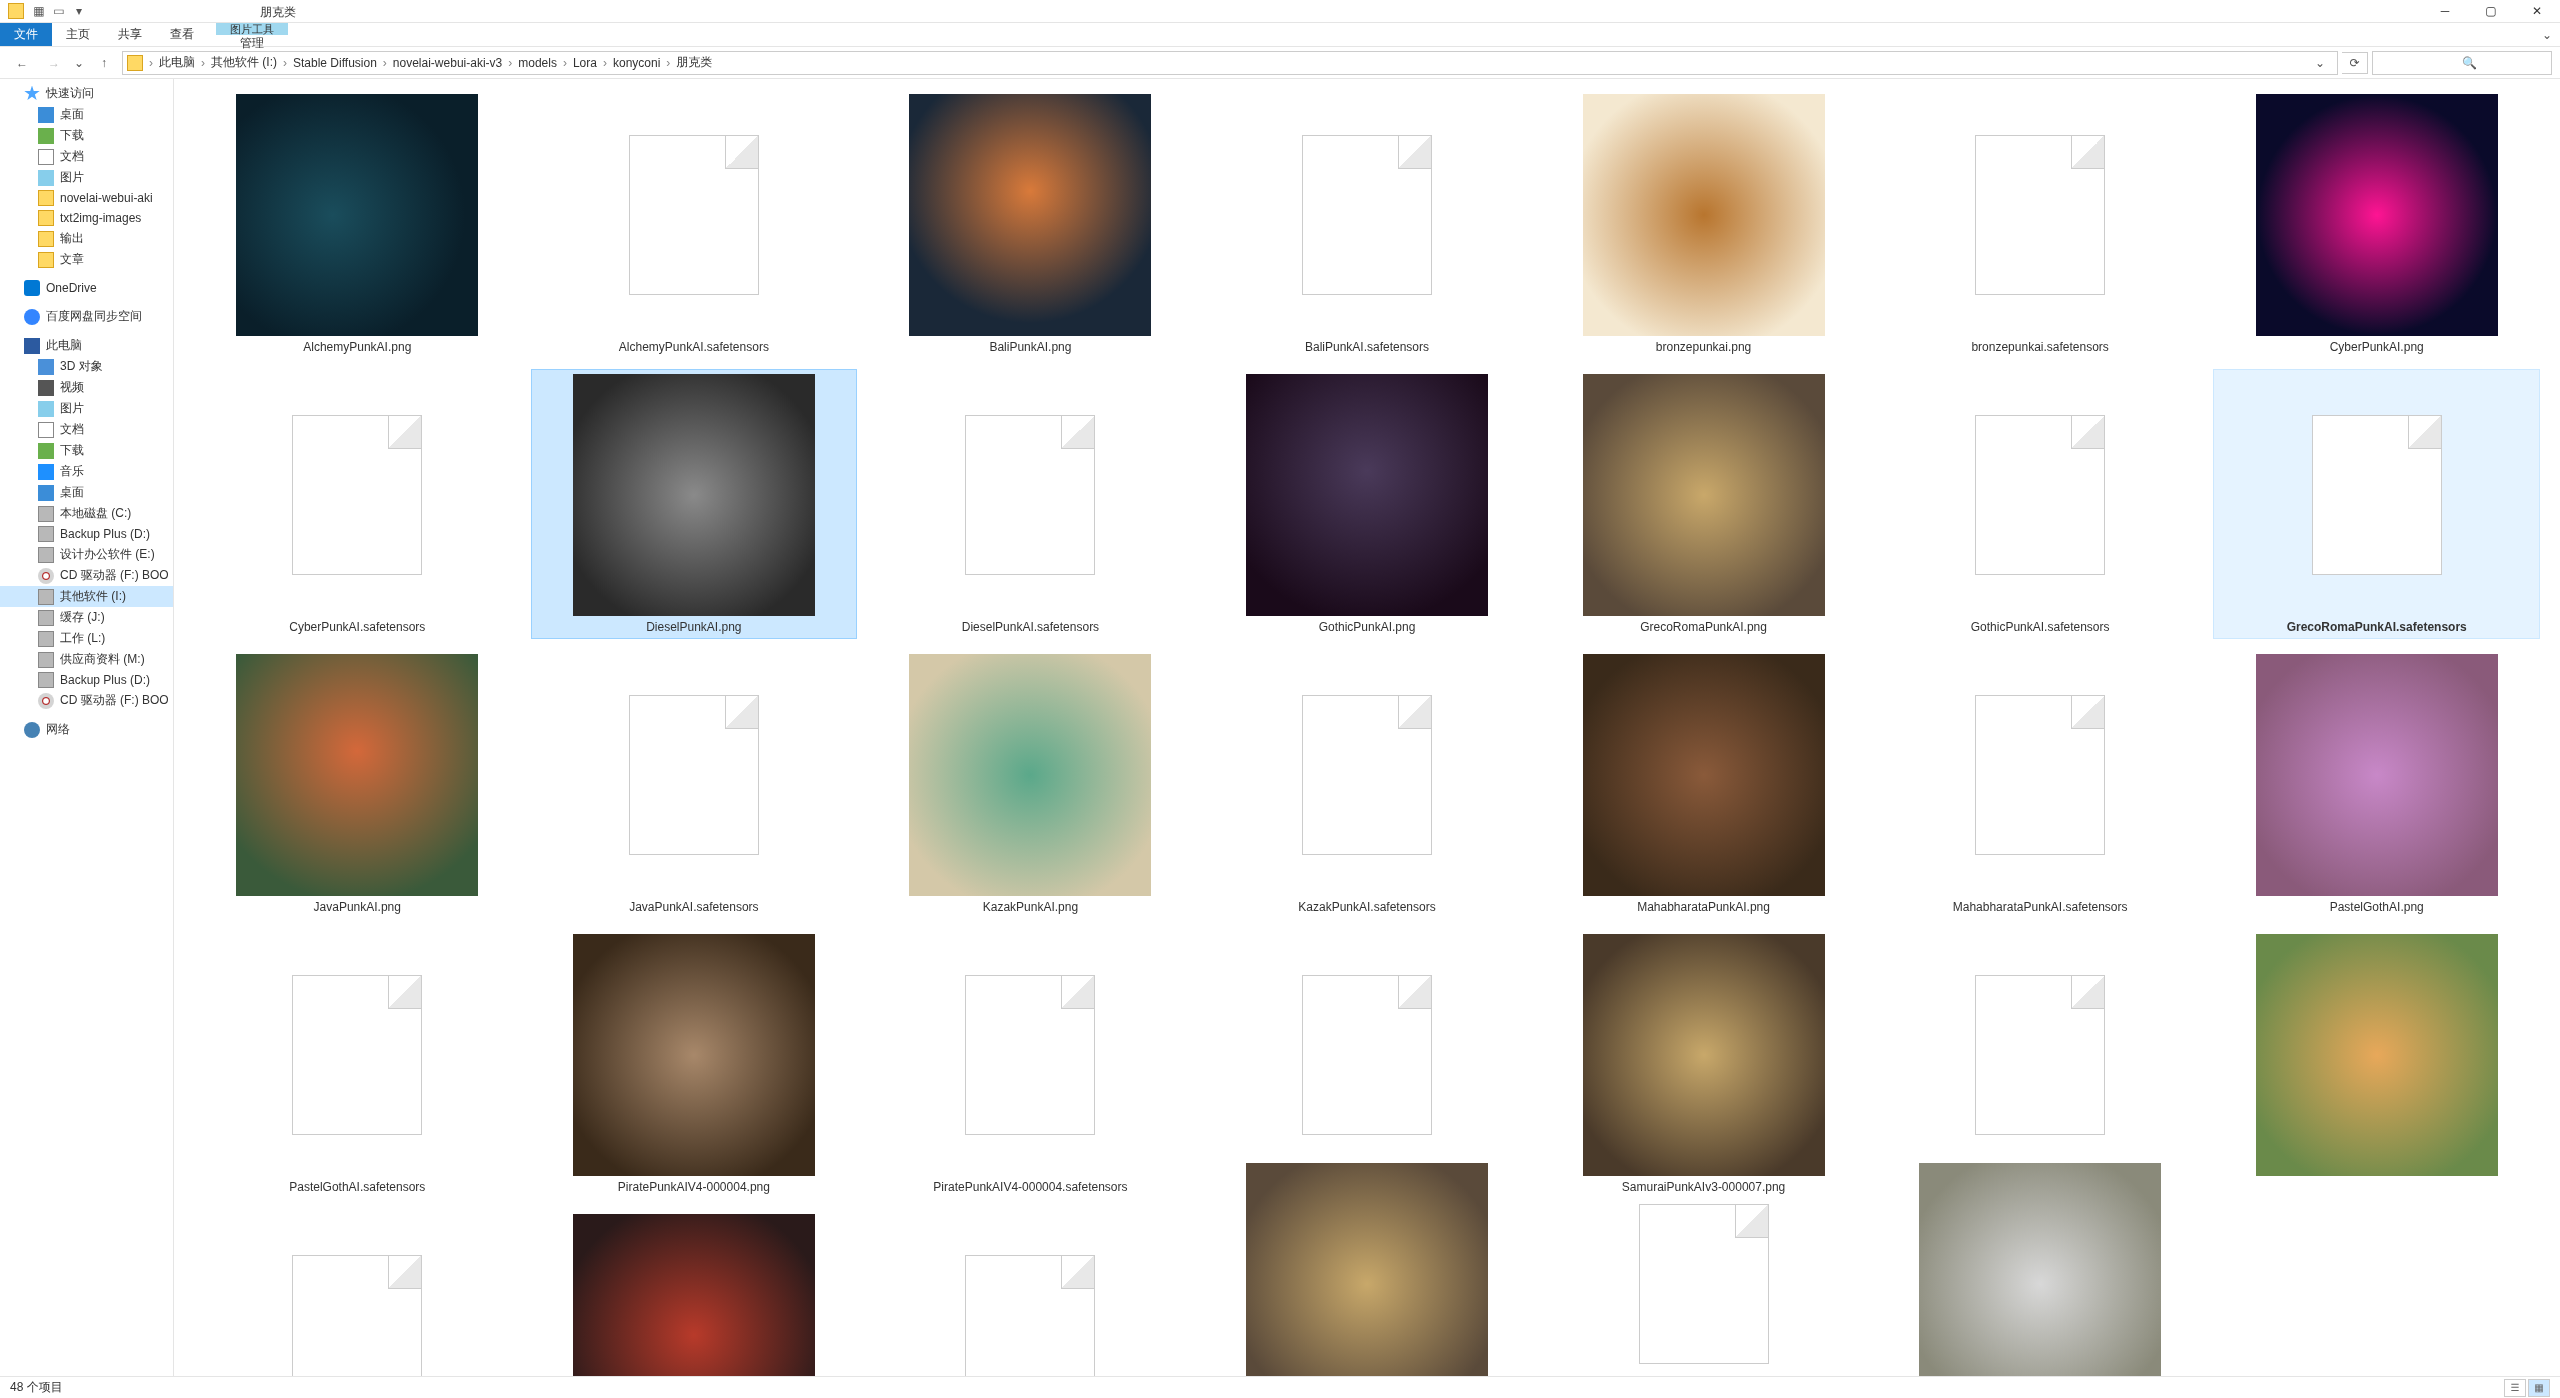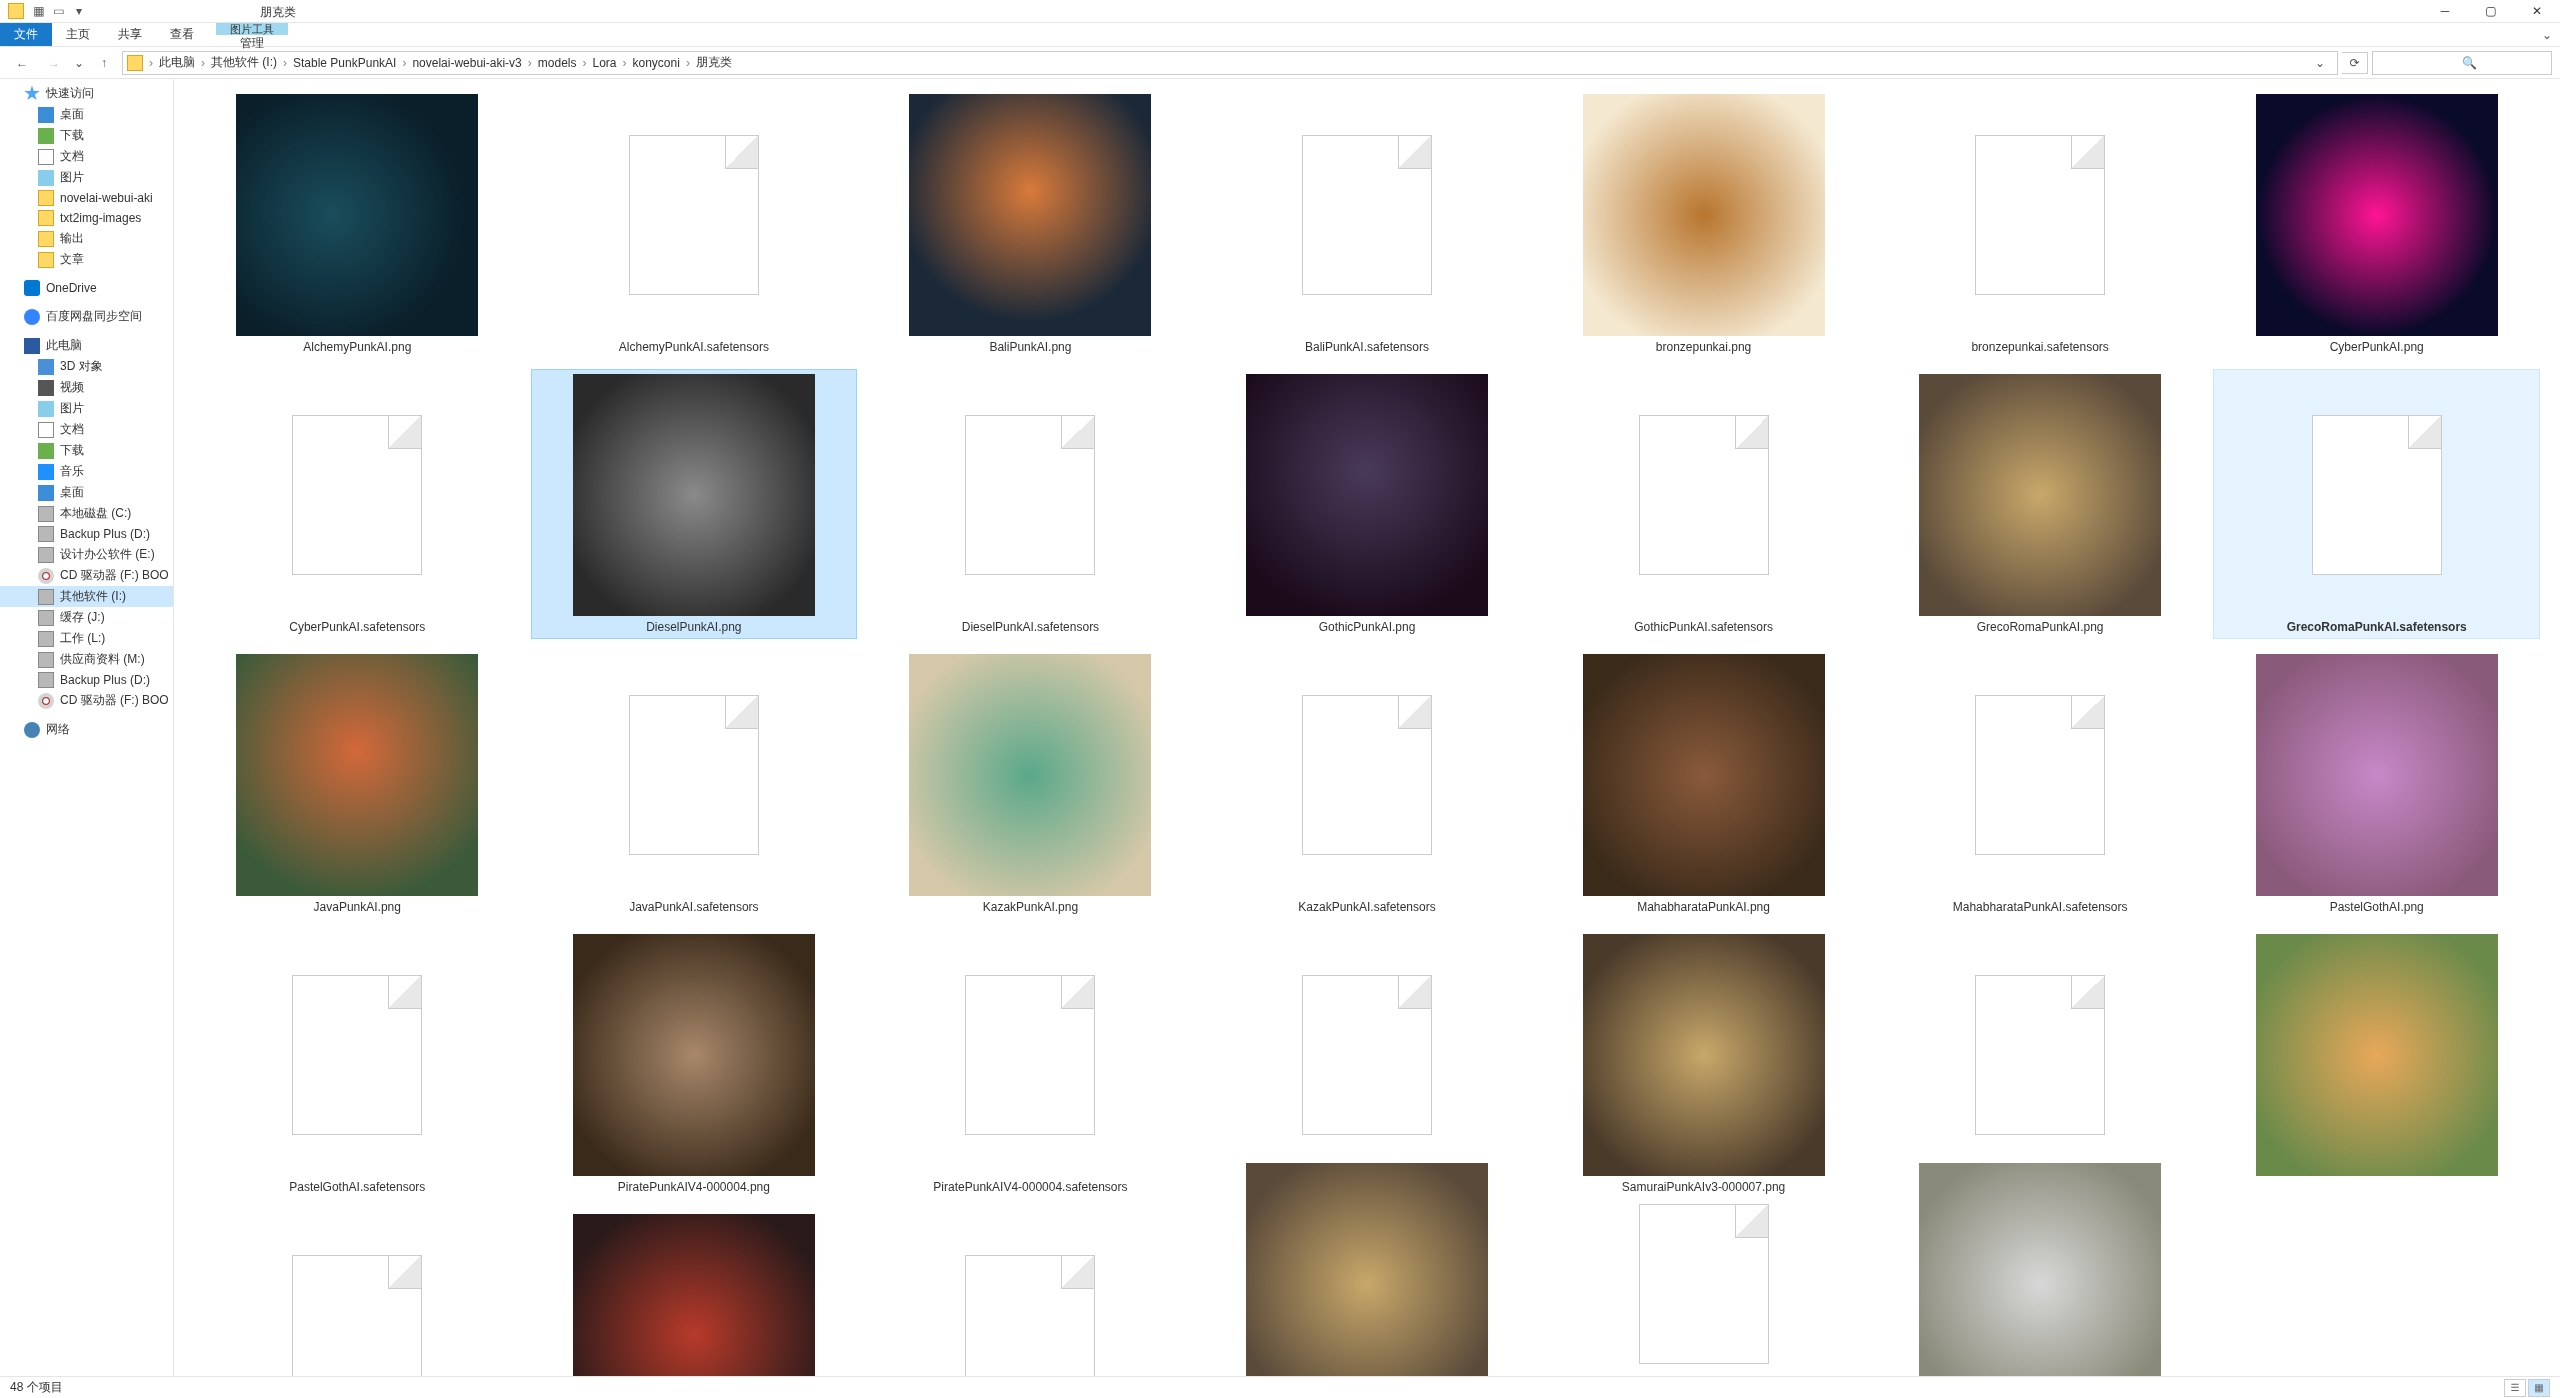--- a/index.html
+++ b/index.html
@@ -140,21 +140,21 @@
   <div class="nav-btn" style="color:#bbb">→</div>
   <div class="nav-btn" style="width:14px">⌄</div>
   <div class="nav-btn">↑</div>
   <div class="breadcrumb">
     <div class="bc-icon"></div>
     <span class="bc-sep">›</span>
     <span class="bc-seg">此电脑</span>
       <span class="bc-sep">›</span>
     <span class="bc-seg">其他软件 (I:)</span>
       <span class="bc-sep">›</span>
-    <span class="bc-seg">Stable PunkPunkAI</span>
+    <span class="bc-seg">Stable Diffusion</span>
       <span class="bc-sep">›</span>
     <span class="bc-seg">novelai-webui-aki-v3</span>
       <span class="bc-sep">›</span>
     <span class="bc-seg">models</span>
       <span class="bc-sep">›</span>
     <span class="bc-seg">Lora</span>
       <span class="bc-sep">›</span>
     <span class="bc-seg">konyconi</span>
       <span class="bc-sep">›</span>
     <span class="bc-seg">朋克类</span>
@@ -359,29 +359,29 @@
           <div class="fname">DieselPunkAI.safetensors</div>
         </div>
         <div class="item">
           <div class="thumb">
             <div class="thumb-img art6"></div>
           </div>
           <div class="fname">GothicPunkAI.png</div>
         </div>
         <div class="item">
           <div class="thumb">
+            <div class="thumb-img art7"></div>
+          </div>
+          <div class="fname">GrecoRomaPunkAI.png</div>
+        </div>
+        <div class="item">
+          <div class="thumb">
             <div class="thumb-file"></div>
           </div>
           <div class="fname">GothicPunkAI.safetensors</div>
-        </div>
-        <div class="item">
-          <div class="thumb">
-            <div class="thumb-img art7"></div>
-          </div>
-          <div class="fname">GrecoRomaPunkAI.png</div>
         </div>
         <div class="item hov">
           <div class="thumb">
             <div class="thumb-file"></div>
           </div>
           <div class="fname">GrecoRomaPunkAI.safetensors</div>
         </div>
         <div class="item">
           <div class="thumb">
             <div class="thumb-img art8"></div>

